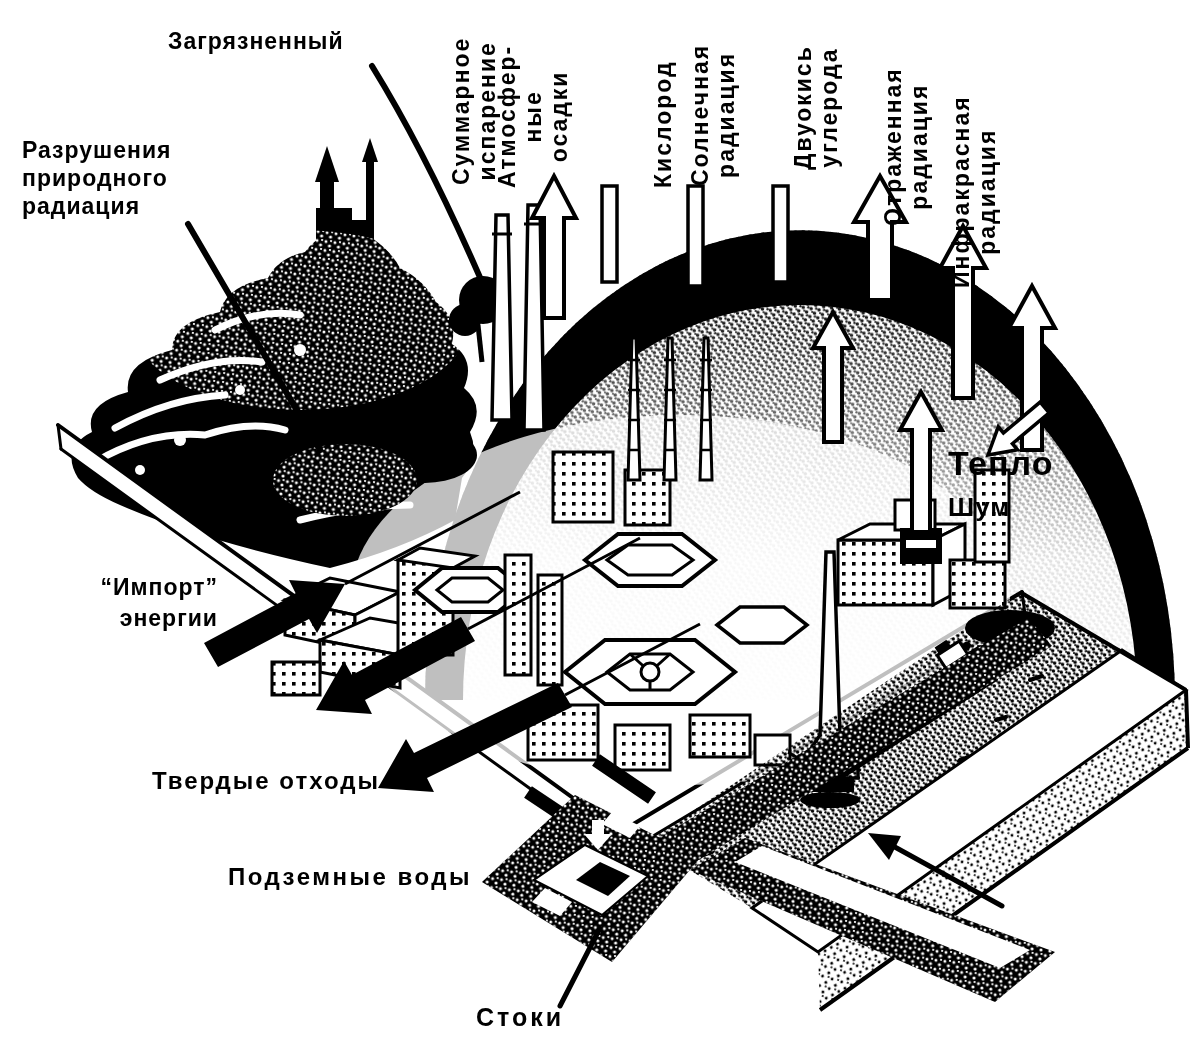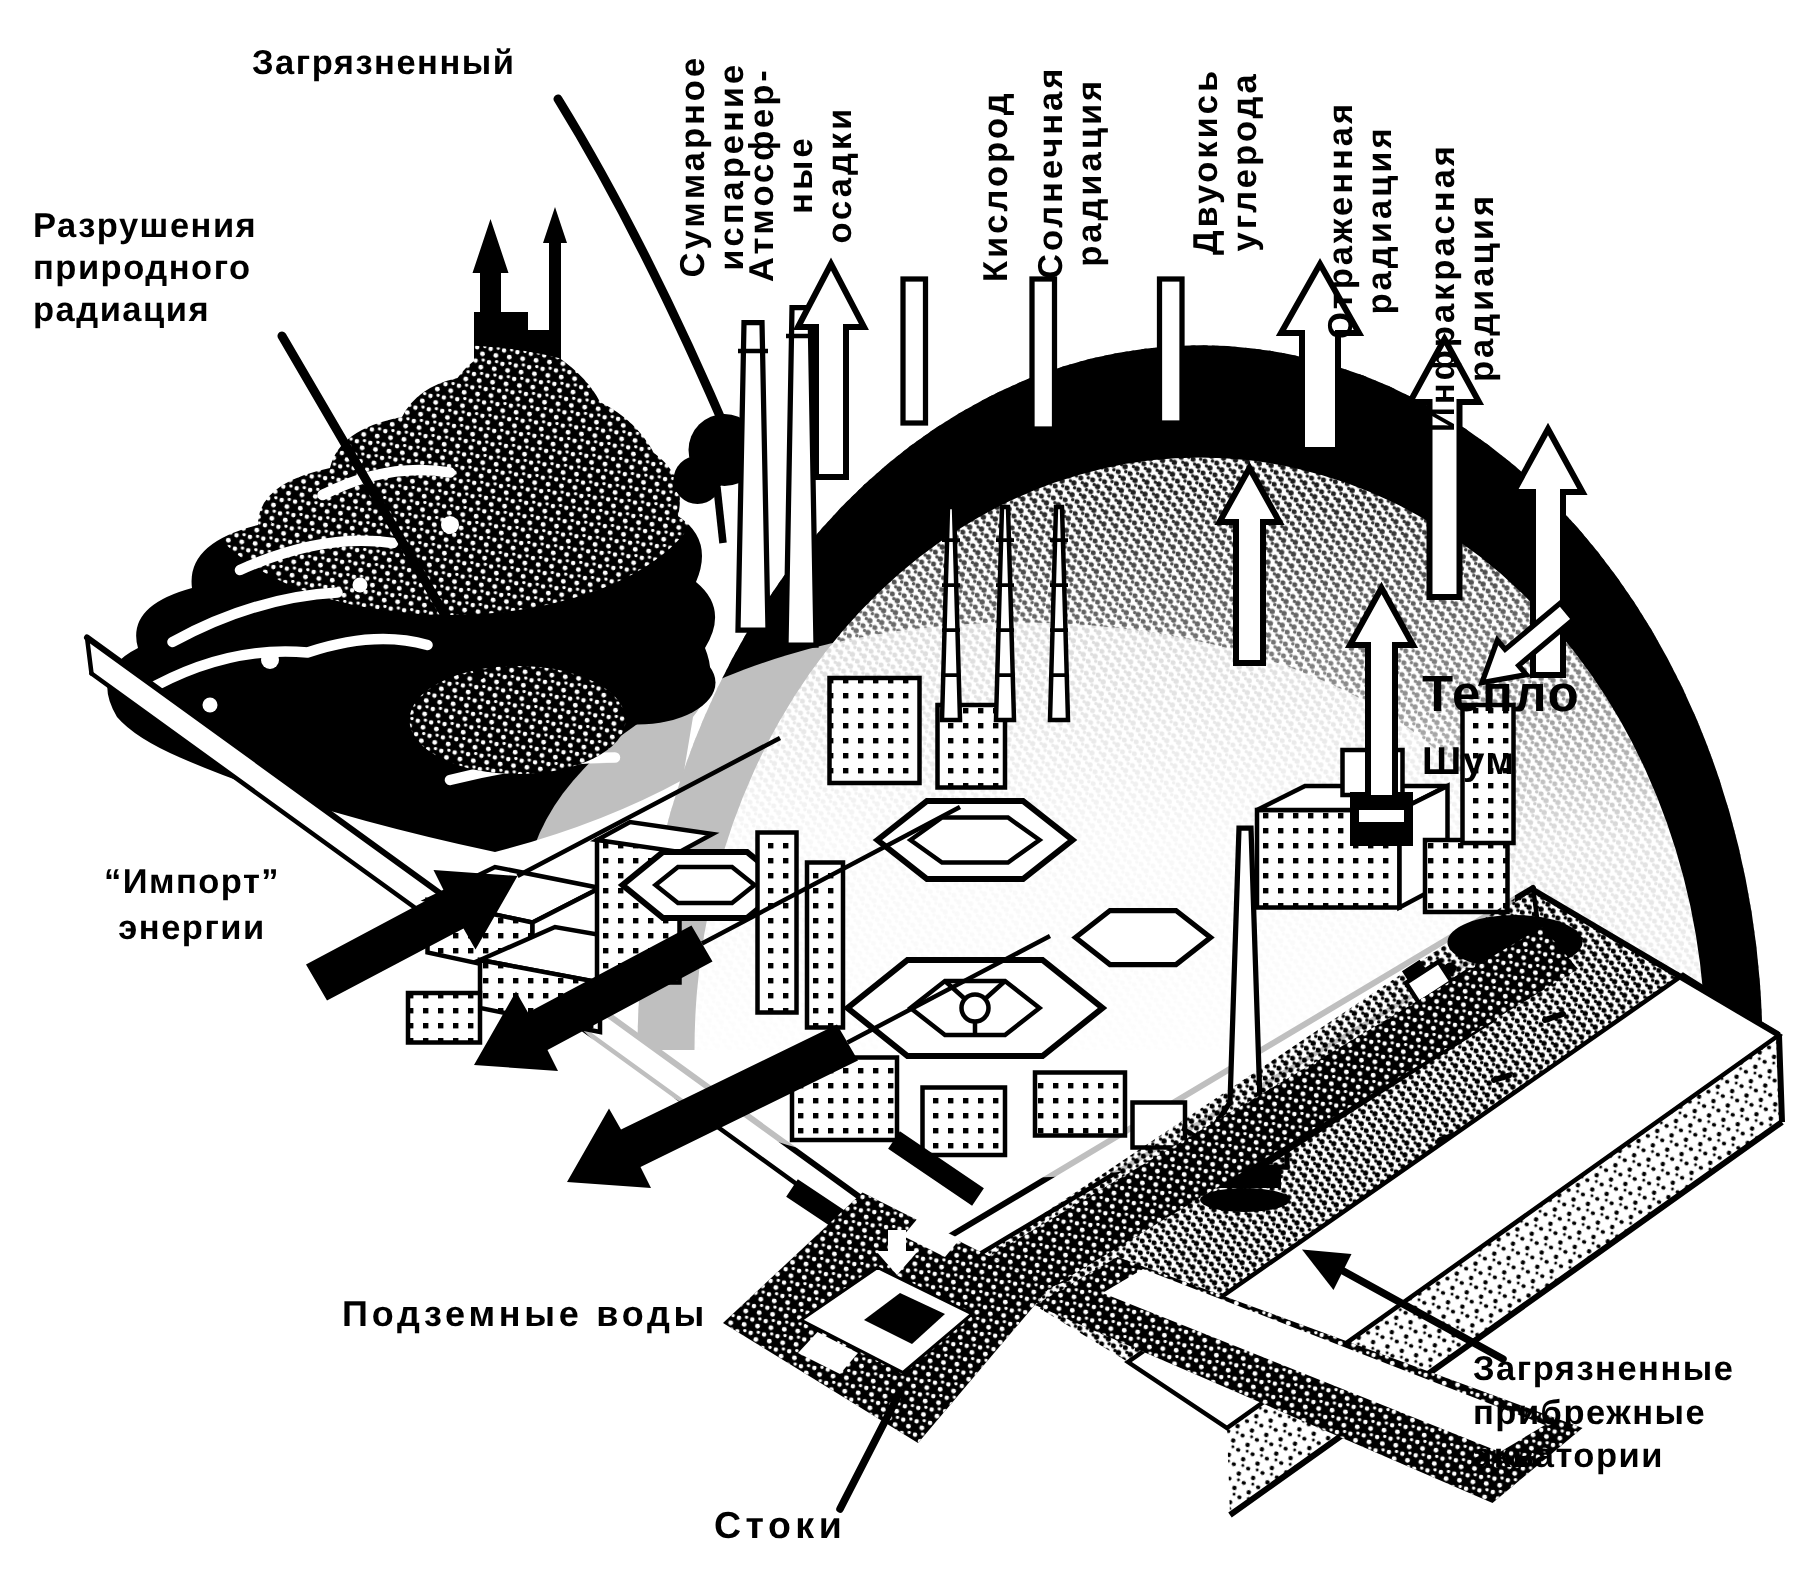--- a/index.html
+++ b/index.html
@@ -272,25 +272,21 @@
 <div class="lbl" style="left:168px;top:26px;line-height:30px">
   <div>Загрязненный</div>
 </div>
 <div class="lbl" style="left:22px;top:136px;line-height:28px">
   <div>Разрушения</div>
   <div>природного</div>
   <div>радиация</div>
 </div>
 <div class="lbl" style="left:948px;top:448px;font-size:34px">Тепло</div>
 <div class="lbl" style="left:948px;top:492px;font-size:26px">Шум</div>
-<div class="lbl" style="left:48px;top:572px;line-height:31px;width:160px;text-align:center">
+<div class="lbl" style="left:58px;top:572px;line-height:31px;width:160px;text-align:right">
   <div>“Импорт”</div>
   <div>энергии</div>
 </div>
+<div class="lbl" style="left:152px;top:766px;font-size:24px;letter-spacing:2px">Твердые отходы</div>
 <div class="lbl" style="left:228px;top:862px;font-size:24px;letter-spacing:2.5px">Подземные воды</div>
 <div class="lbl" style="left:476px;top:1002px;font-size:25px;letter-spacing:3px">Стоки</div>
-<div class="lbl" style="left:982px;top:898px;line-height:29px">
-  <div>Загрязненные</div>
-  <div>прибрежные</div>
-  <div>акватории</div>
-</div>
 
 </div>
 
 </body></html>

